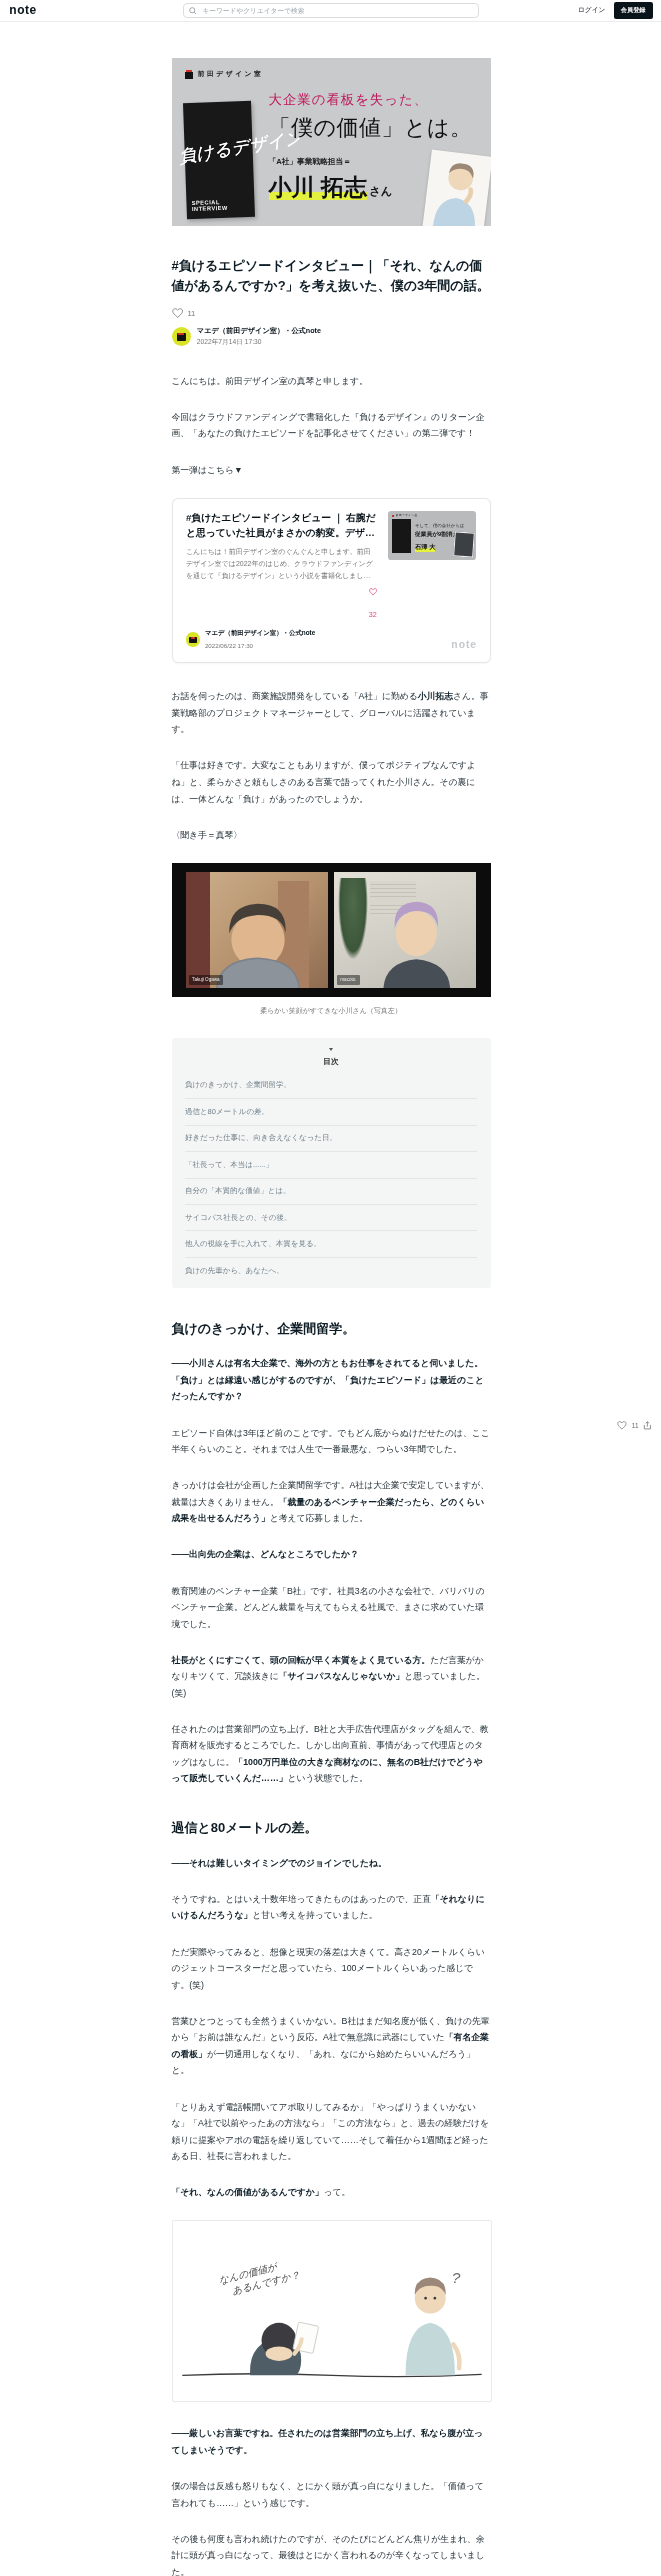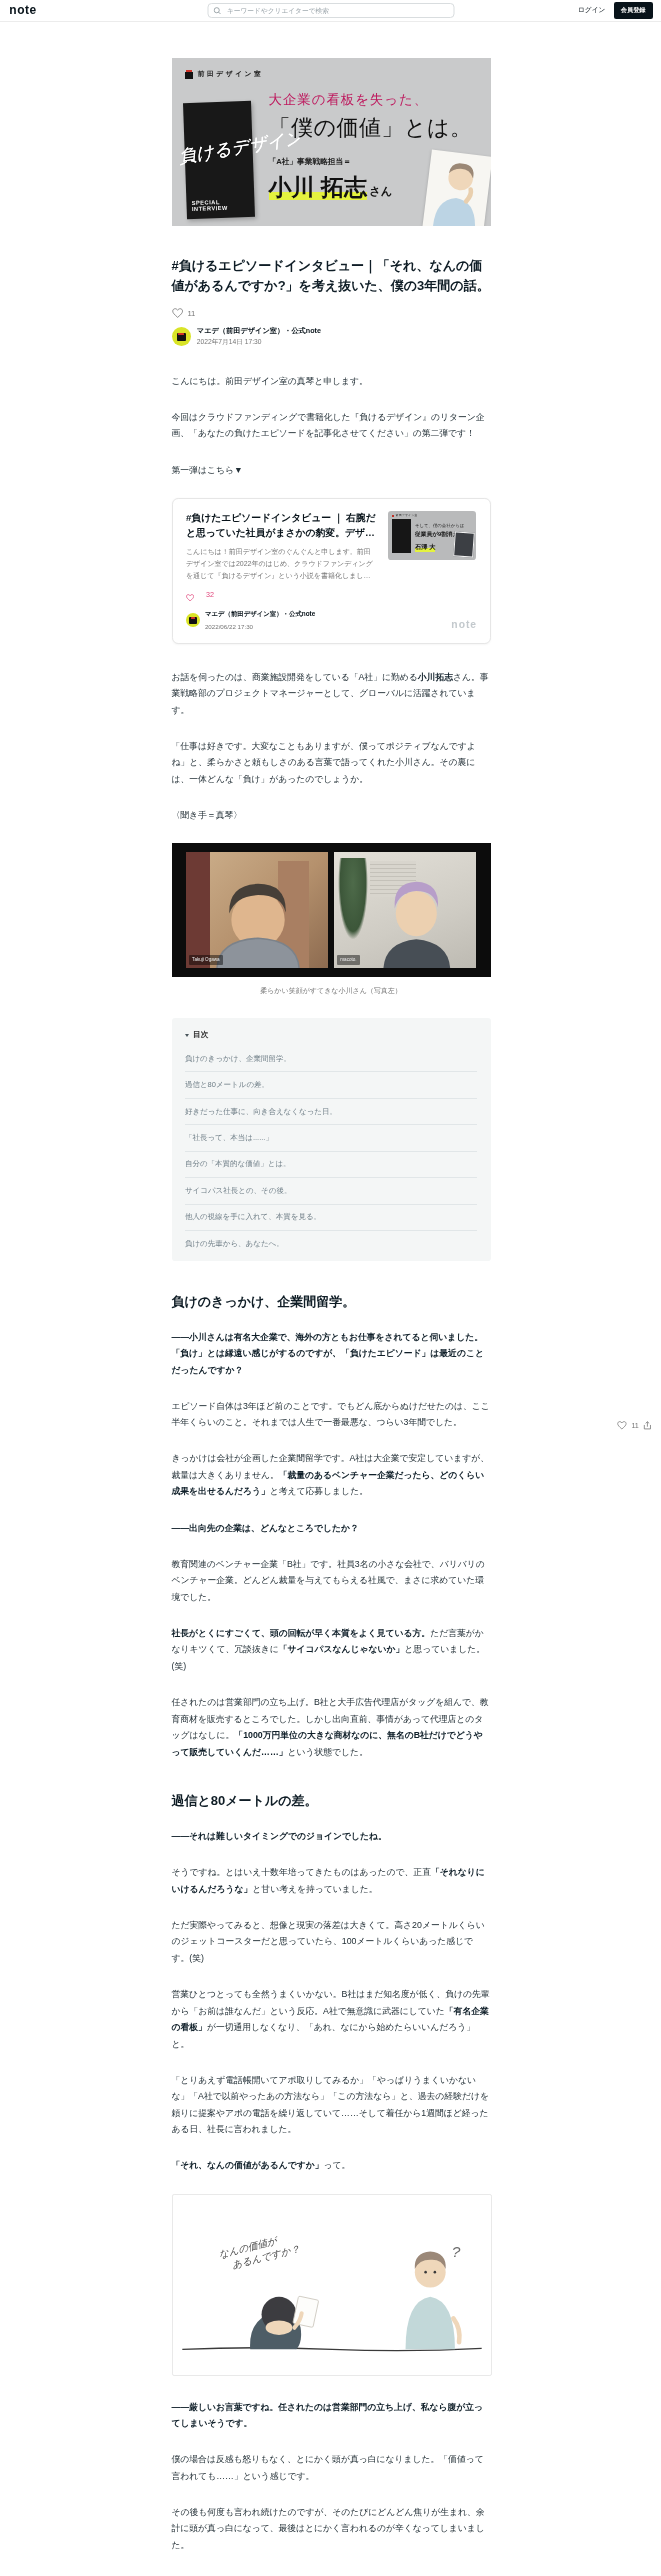--- a/index.html
+++ b/index.html
@@ -2,21 +2,21 @@
 <html style="font-size:8.2px"><head>
 <meta charset="utf-8">
 <style>
   html,body{margin:0;padding:0;background:#fff;}
   body{font-family:"Liberation Sans","DejaVu Sans",sans-serif;color:#222f36;}
   .page{position:relative;width:662px;height:3091px;margin:0 auto;overflow:hidden;background:#fff;}
 
   
   .hdr{position:relative;height:21.6px;border-bottom:0.5px solid #ececec;display:flex;align-items:center;padding:0 9.3px;box-sizing:border-box;}
   .hdr .logo{font-weight:800;font-size:12px;letter-spacing:0.5px;color:#08131a;cursor:pointer;}
-  .searchbox{position:absolute;left:50%;transform:translateX(-50%);top:2.6px;width:247px;height:15.5px;border:0.5px solid #d9dddf;border-radius:4.1px;background:#fff;display:flex;align-items:center;box-sizing:border-box;padding:0 5.2px;}
+  .searchbox{position:absolute;left:50%;transform:translateX(-50%);top:2.6px;width:296px;height:15.5px;border:0.5px solid #d9dddf;border-radius:4.1px;background:#fff;display:flex;align-items:center;box-sizing:border-box;padding:0 5.2px;}
   .searchbox svg{flex:0 0 auto;margin-right:3.6px;}
   .searchbox input{border:0;outline:0;flex:1;font-size:6.7px;color:#333;font-family:inherit;background:transparent;}
   .searchbox input::placeholder{color:#9aa4aa;}
   .hdr-right{margin-left:auto;display:flex;align-items:center;gap:8.2px;}
   .login{font-size:6.7px;color:#08131a;cursor:pointer;}
   .signup{background:#08131a;color:#fff;font-size:6.2px;font-weight:700;padding:4.1px 7.2px;border-radius:2.1px;border:0;cursor:pointer;font-family:inherit;}
 
   
   .hero{position:relative;width:319px;height:168px;margin:36px auto 0;background:#c9cacb;overflow:hidden;}
   .brand{position:absolute;left:13.4px;top:12.4px;display:flex;align-items:center;gap:4.6px;}
@@ -51,21 +51,21 @@
   .article p.para{margin:0 0 19.6px;}
   .article p.para .b{font-weight:700;color:#0f1f29;}
   .article p.para.q{font-weight:700;color:#0f1f29;margin-top:7.2px;}
   h3.sec-h{font-size:13px;font-weight:800;color:#0f1d26;margin:29px 0 14.4px;}
 
   
   .ecard{display:flex;border:0.5px solid #e6e6e6;border-radius:6.2px;padding:12.4px 13.4px 10.3px;margin:13.4px 0 25px;position:relative;background:#fff;box-shadow:0 0.5px 2.1px rgba(0,0,0,.04);cursor:pointer;}
   .ec-left{flex:1;min-width:0;}
   .ec-title{font-size:9.8px;font-weight:800;line-height:1.5;color:#08131a;display:-webkit-box;-webkit-line-clamp:2;-webkit-box-orient:vertical;overflow:hidden;}
   .ec-desc{font-size:7px;color:#757575;line-height:1.72;margin-top:5.2px;display:-webkit-box;-webkit-line-clamp:3;-webkit-box-orient:vertical;overflow:hidden;}
-  .ec-like{display:flex;align-items:flex-end;gap:12px;color:#e0457b;font-size:7.2px;margin-top:6.2px;}
+  .ec-like{display:flex;align-items:flex-end;gap:12px;color:#e0457b;font-size:7.2px;margin-top:6.2px;flex-direction:column;}
   .ec-author{display:flex;align-items:center;gap:4.6px;margin-top:6.2px;}
   .ec-author .avatar{width:14.4px;height:14.4px;}
   .ec-author .avatar i{left:3.6px;top:4.6px;width:7.2px;height:6.2px;}
   .ec-a-name{font-size:6.4px;font-weight:600;color:#08131a;}
   .ec-a-date{font-size:6.2px;color:#757575;margin-top:1px;}
   .ec-thumb{flex:0 0 auto;width:88px;height:49px;margin-left:11.3px;border-radius:3.1px;background:#b9babb;position:relative;overflow:hidden;}
   .th-brand{position:absolute;left:3.6px;top:2.6px;font-size:2.6px;letter-spacing:0.5px;color:#222;display:flex;align-items:center;gap:1.5px;}
   .th-brand:before{content:"";width:2.6px;height:2.1px;background:#c03127;display:inline-block;}
   .th-book{position:absolute;left:3.6px;top:7.7px;width:19.6px;height:34px;background:#161616;}
   .th-l1{position:absolute;left:27px;top:11.3px;font-size:4.4px;color:#222;}
@@ -82,21 +82,21 @@
   .vframe.left .door{position:absolute;left:0;top:0;width:24px;height:116px;background:#6d3a34;}
   .vframe.left .door2{position:absolute;right:18.5px;top:9.3px;width:31px;height:107px;background:#a97f62;}
   .vframe.right{background:linear-gradient(160deg,#e3e0d8 0%,#cfccc4 60%,#bdbab2 100%);}
   .vframe.right .plant{position:absolute;left:4.1px;top:6.2px;width:30px;height:82px;background:radial-gradient(ellipse at 50% 30%,#4e6b4a 0%,#3c5639 60%,transparent 70%);}
   .vframe.right .blind{position:absolute;left:36px;top:9.3px;width:46px;height:36px;background:repeating-linear-gradient(#d8d5cd 0 3.1px,#c4c1b9 3.1px 4.1px);}
   .vlabel{position:absolute;left:3.1px;bottom:3.1px;font-size:4.6px;color:#eee;background:rgba(0,0,0,.45);padding:0.5px 3.1px;border-radius:1px;}
   .figcap{text-align:center;font-size:7px;color:#757575;margin:7.2px 0 20.6px;}
 
   
   .toc{background:#f4f6f6;border-radius:3.1px;padding:10.3px 13.4px 4.1px;margin:0 0 4.1px;}
-  .toc-h{display:flex;align-items:center;gap:4.1px;font-size:7.7px;font-weight:600;color:#333;margin-bottom:3.1px;cursor:pointer;}
+  .toc-h{display:flex;align-items:center;gap:4.1px;font-size:7.7px;font-weight:600;color:#333;margin-bottom:3.1px;cursor:pointer;flex-direction:column;}
   .tri{width:0;height:0;border-left:2.6px solid transparent;border-right:2.6px solid transparent;border-top:3.6px solid #4a565c;}
   .toc-item{font-size:7.5px;color:#6e7d86;padding:5.7px 0;border-bottom:0.5px solid #e1e6e8;cursor:pointer;}
   .toc-item:last-child{border-bottom:0;}
 
   
   .illus{width:318px;height:180px;border:0.5px solid #e9e9e9;border-radius:2.1px;margin:8.2px 0 23px;background:#fff;}
 
   
   .float-bar{position:absolute;left:617px;top:1421px;display:flex;align-items:center;gap:4.6px;color:#757575;}
   .float-bar .cnt{font-size:7.2px;}

